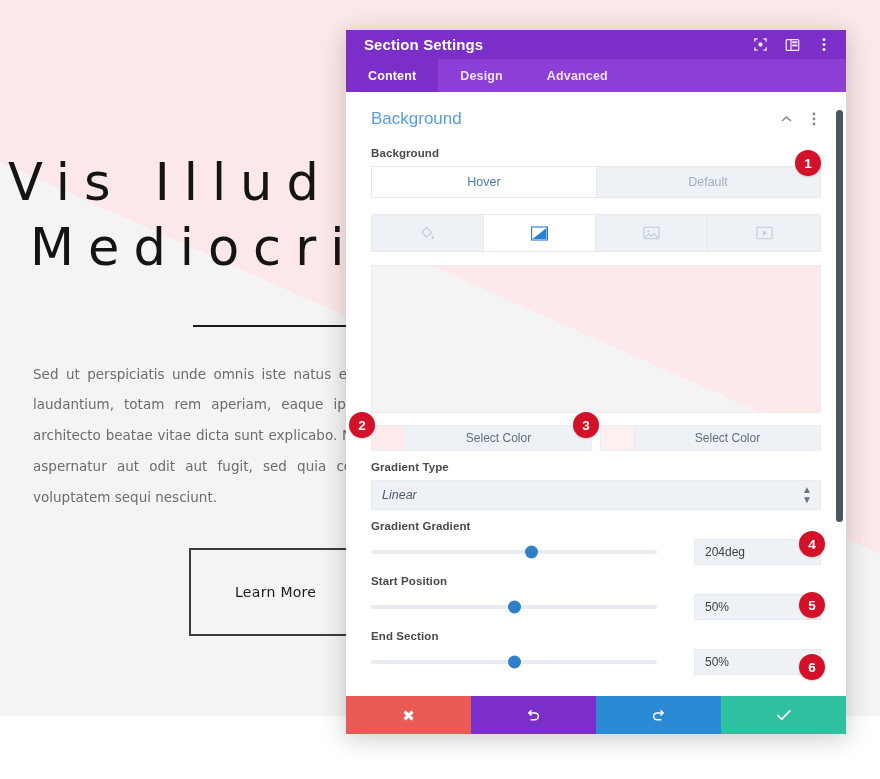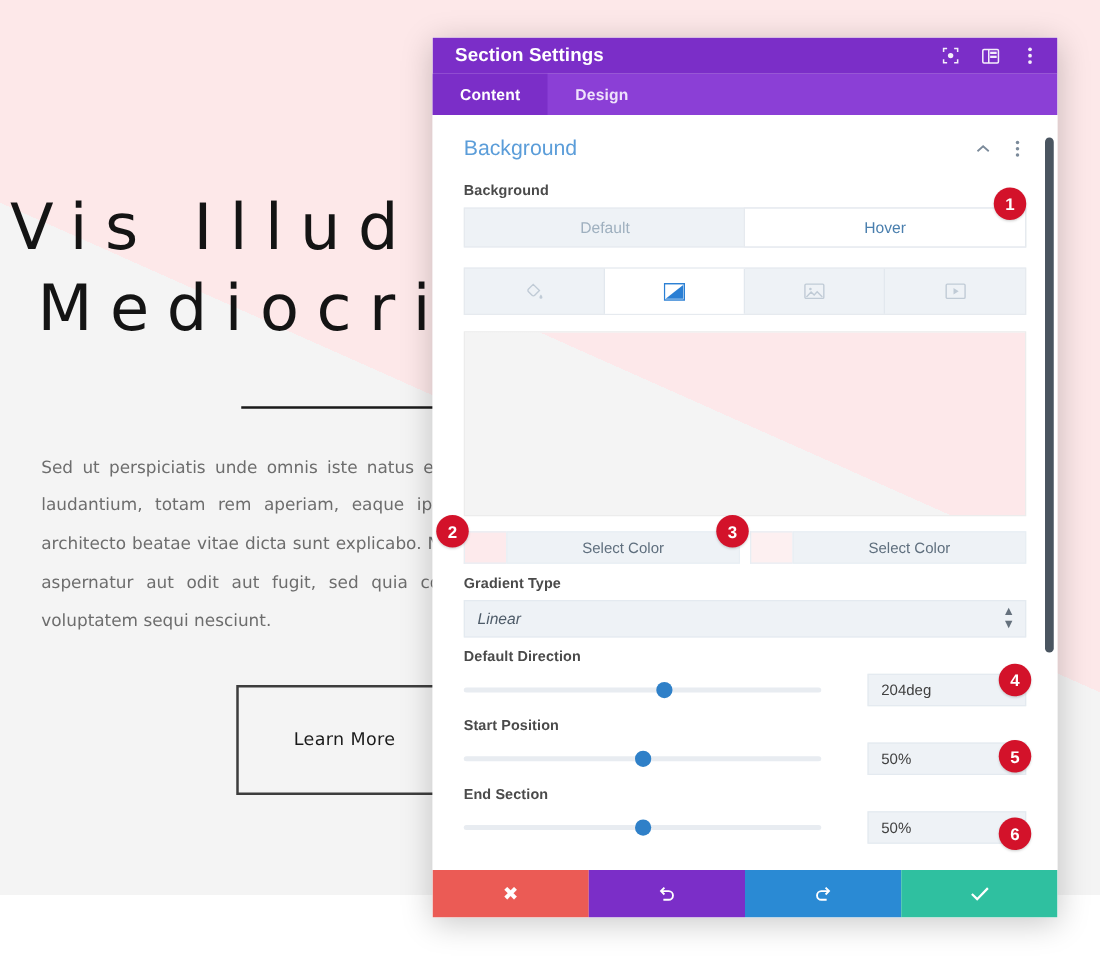--- a/index.html
+++ b/index.html
@@ -308,20 +308,21 @@
           <circle cx="2" cy="7.5" r="1.5" fill="#fff"></circle>
           <circle cx="2" cy="12.6" r="1.5" fill="#fff"></circle>
         </svg>
       </span>
     </div>
   </div>
 
   <div class="modal-tabs">
     <div class="modal-tab active">Content</div>
     <div class="modal-tab">Design</div>
+    <div class="modal-tab">Advanced</div>
   </div>
 
   <div class="modal-body">
     <div class="body-scroll">
 
       <div class="section-head">
         <div class="st">Background</div>
         <span class="sh-ico">
           <svg width="11" height="8" viewBox="0 0 11 8" fill="none" stroke="#7b8a9a" stroke-width="1.4">
             <path d="M1 6l4.5-4L10 6"></path>
@@ -332,22 +333,22 @@
             <circle cx="2" cy="2" r="1.4" fill="#7b8a9a"></circle>
             <circle cx="2" cy="7" r="1.4" fill="#7b8a9a"></circle>
             <circle cx="2" cy="12" r="1.4" fill="#7b8a9a"></circle>
           </svg>
         </span>
       </div>
 
       <div class="field-label">Background</div>
 
       <div class="state-toggle">
+        <div class="seg active">Hover</div>
         <div class="seg">Default</div>
-        <div class="seg active">Hover</div>
       </div>
 
       <div class="bgtype-tabs">
         <div class="bt">
           <svg width="15" height="15" viewBox="0 0 16 16" fill="none" stroke="currentColor" stroke-width="1.2">
             <path d="M7 1.6L3 5.6a1.6 1.6 0 000 2.3l3 3a1.6 1.6 0 002.3 0l4-4L7 1.6z"></path>
             <path d="M13.6 10.2s1.3 1.6 1.3 2.4a1.3 1.3 0 11-2.6 0c0-.8 1.3-2.4 1.3-2.4z" fill="currentColor" stroke="none"></path>
           </svg>
         </div>
         <div class="bt active">
@@ -383,21 +384,21 @@
           <div class="select-color">Select Color</div>
         </div>
       </div>
 
       <div class="field-label">Gradient Type</div>
       <div class="sel-wrap">
         <div class="sel-box">Linear</div>
         <span class="sel-arrow">▲<br>▼</span>
       </div>
 
-      <div class="field-label">Default Direction</div>
+      <div class="field-label">Gradient Gradient</div>
       <div class="slider-row">
         <div class="slider">
           <div class="track"></div>
           <div class="knob" style="left:56%"></div>
         </div>
         <div class="num-box">204deg</div>
       </div>
 
       <div class="field-label">Start Position</div>
       <div class="slider-row">

